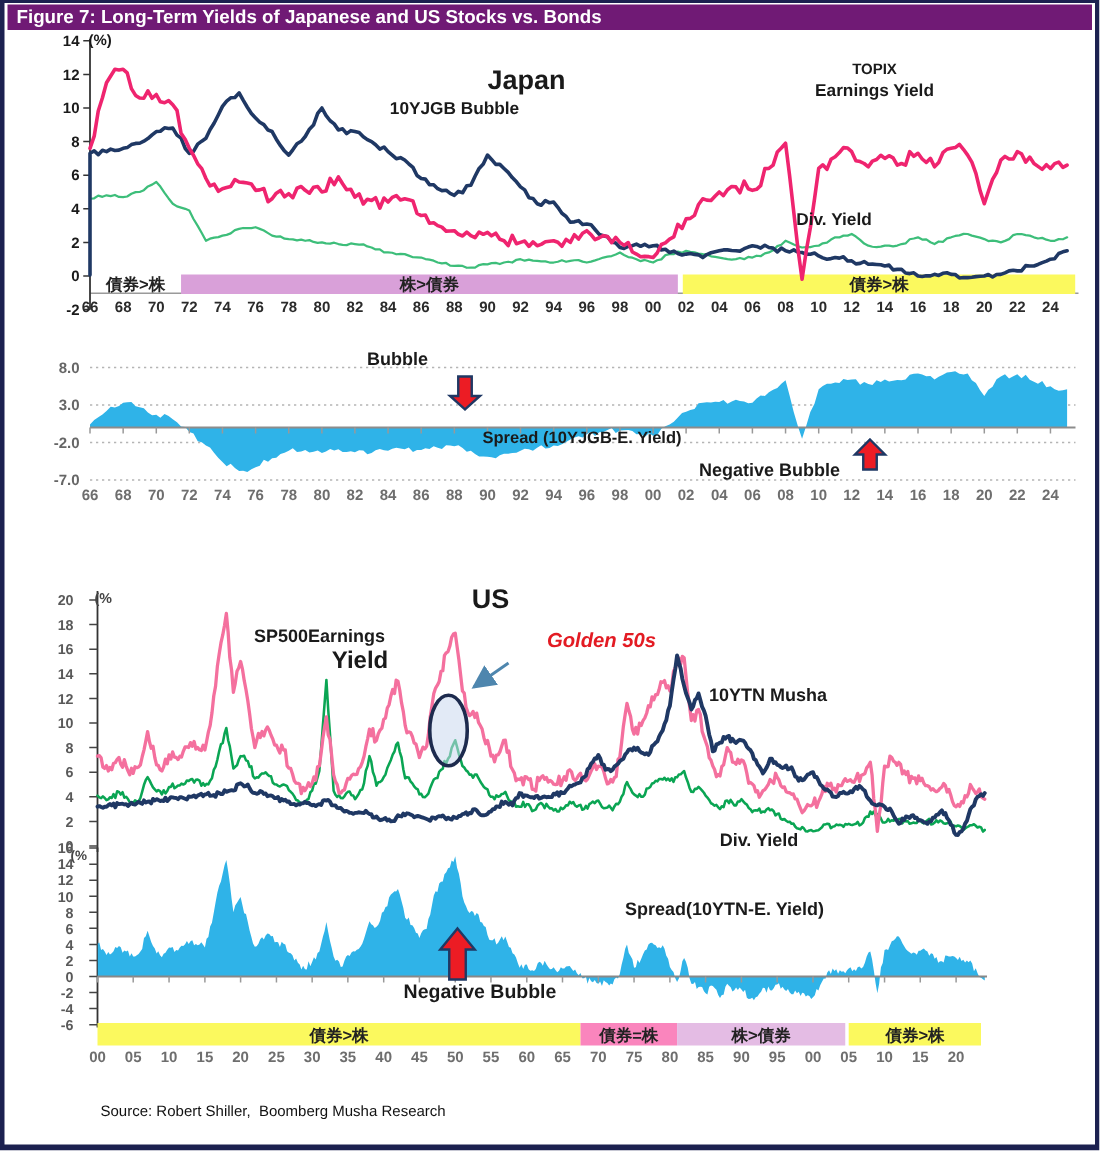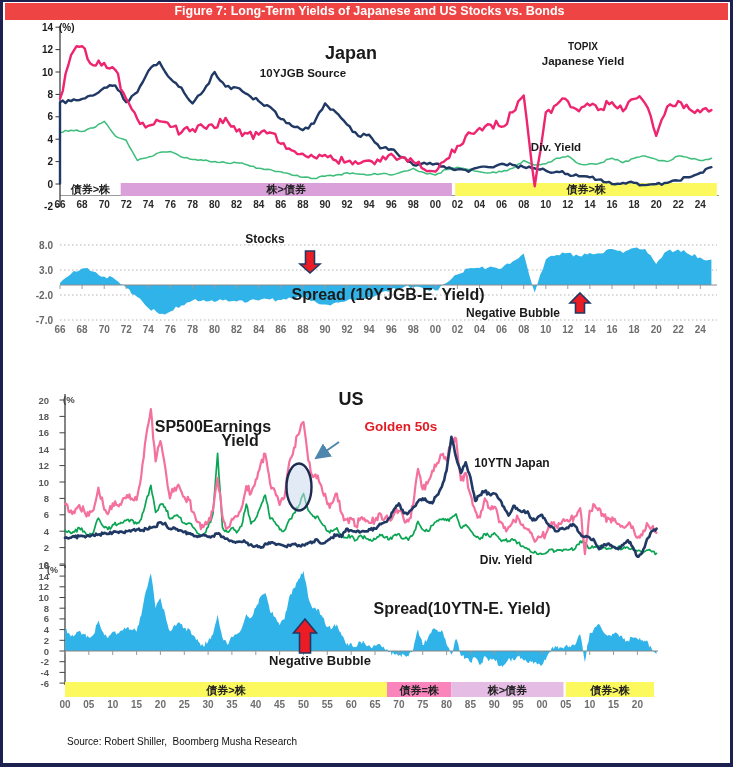--- a/index.html
+++ b/index.html
@@ -22,21 +22,21 @@
   text.sy{font-size:10px;font-weight:bold;fill:#666;text-anchor:end;}
   text.sx{font-size:10px;font-weight:bold;fill:#6e6e6e;text-anchor:middle;}
   text.uy{font-size:9.5px;font-weight:bold;fill:#595959;text-anchor:end;}
   text.ux{font-size:10px;font-weight:bold;fill:#6e6e6e;text-anchor:middle;}
   text.regime{font-size:11px;font-weight:bold;fill:#222;text-anchor:middle;}
 </style>
 </head>
 <body>
 
 <div class="fig">
-  <div class="header" style="background: #ef4444; text-align: center;">
+  <div class="header" style="background: #701a75;">
     <span>Figure 7: Long-Term Yields of Japanese and US Stocks vs. Bonds</span>
   </div>
 
   <svg id="chart-svg" class="canvas" width="733" height="767" viewBox="0 0 733 767">
       <clipPath id="clipJ">
         <rect x="55" y="23" width="662" height="182"></rect>
       </clipPath>
       <clipPath id="clipJS">
         <rect x="57" y="237" width="660" height="84"></rect>
       </clipPath>
@@ -300,35 +300,35 @@
       <text x="586.7" y="706" class="ux">10</text>
       <line x1="610.5" y1="649" x2="610.5" y2="653" stroke="#999" stroke-width="1"></line>
       <text x="610.5" y="706" class="ux">15</text>
       <line x1="634.4" y1="649" x2="634.4" y2="653" stroke="#999" stroke-width="1"></line>
       <text x="634.4" y="706" class="ux">20</text>
       <path d="M302 617 L313.5 631 L307.5 631 L307.5 651 L296.5 651 L296.5 631 L290.5 631 Z" fill="#EC1C24" stroke="#1F3864" stroke-width="1.6"></path>
     </svg>
 
   <div class="lbl" style="left:348px;top:42px;font-size:18px">Japan</div>
   <div class="lbl left" style="left:56px;top:20px;font-size:10px">(%)</div>
-  <div class="lbl" style="left:300px;top:65px;font-size:11.5px">10YJGB Source</div>
+  <div class="lbl" style="left:300px;top:65px;font-size:11.5px">10YJGB Bubble</div>
   <div class="lbl" style="left:580px;top:39px;font-size:10px">TOPIX</div>
-  <div class="lbl" style="left:580px;top:53px;font-size:11.5px">Japanese Yield</div>
+  <div class="lbl" style="left:580px;top:53px;font-size:11.5px">Earnings Yield</div>
   <div class="lbl" style="left:553px;top:139px;font-size:11.5px">Div. Yield</div>
 
-  <div class="lbl" style="left:262px;top:231px;font-size:12px">Stocks</div>
-  <div class="lbl" style="left:385px;top:284px;font-size:16px">Spread (10YJGB-E. Yield)</div>
+  <div class="lbl" style="left:262px;top:231px;font-size:12px">Bubble</div>
+  <div class="lbl" style="left:385px;top:284px;font-size:11px">Spread (10YJGB-E. Yield)</div>
   <div class="lbl" style="left:510px;top:305px;font-size:12px">Negative Bubble</div>
 
-  <div class="lbl" style="left:348px;top:388px;font-size:18px">US</div>
+  <div class="lbl" style="left:324px;top:388px;font-size:18px">US</div>
   <div class="lbl left g" style="left:60px;top:393px;font-size:9.5px">(%</div>
-  <div class="lbl" style="left:210px;top:416px;font-size:16px">SP500Earnings</div>
+  <div class="lbl" style="left:210px;top:416px;font-size:12px">SP500Earnings</div>
   <div class="lbl" style="left:237px;top:430px;font-size:16px">Yield</div>
-  <div class="lbl" style="left: 398px; top: 418px; font-size: 13.5px; color: rgb(227, 27, 35);">Golden 50s</div>
-  <div class="lbl" style="left:509px;top:455px;font-size:12px">10YTN Japan</div>
+  <div class="lbl" style="left: 398px; top: 418px; font-size: 13.5px; color: rgb(227, 27, 35); font-style: italic;">Golden 50s</div>
+  <div class="lbl" style="left:509px;top:455px;font-size:12px">10YTN Musha</div>
   <div class="lbl" style="left:503px;top:552px;font-size:12px">Div. Yield</div>
 
   <div class="lbl left g" style="left:44px;top:564px;font-size:9px">(%</div>
-  <div class="lbl" style="left:459px;top:598px;font-size:16px">Spread(10YTN-E. Yield)</div>
+  <div class="lbl" style="left:480px;top:598px;font-size:12px">Spread(10YTN-E. Yield)</div>
   <div class="lbl" style="left:317px;top:652px;font-size:13px">Negative Bubble</div>
 
   <div class="src">Source: Robert Shiller,  Boomberg Musha Research</div>
 </div>
 
 </body></html>

